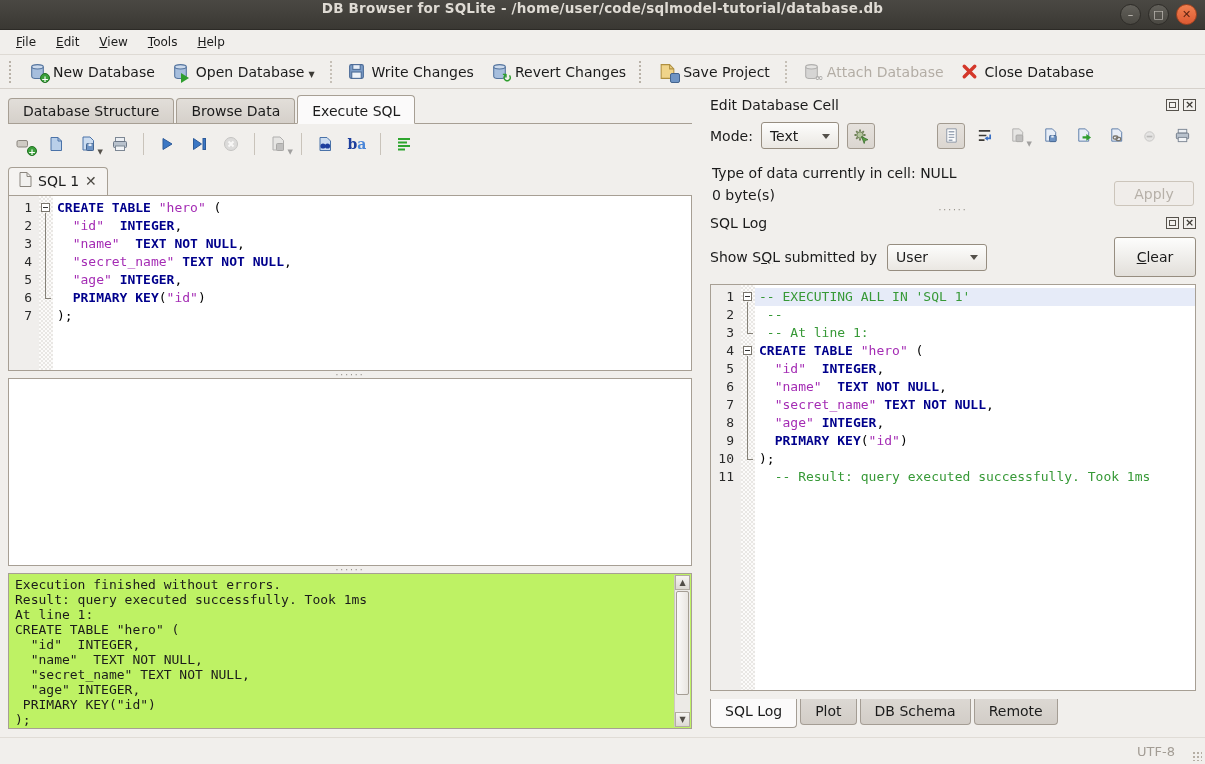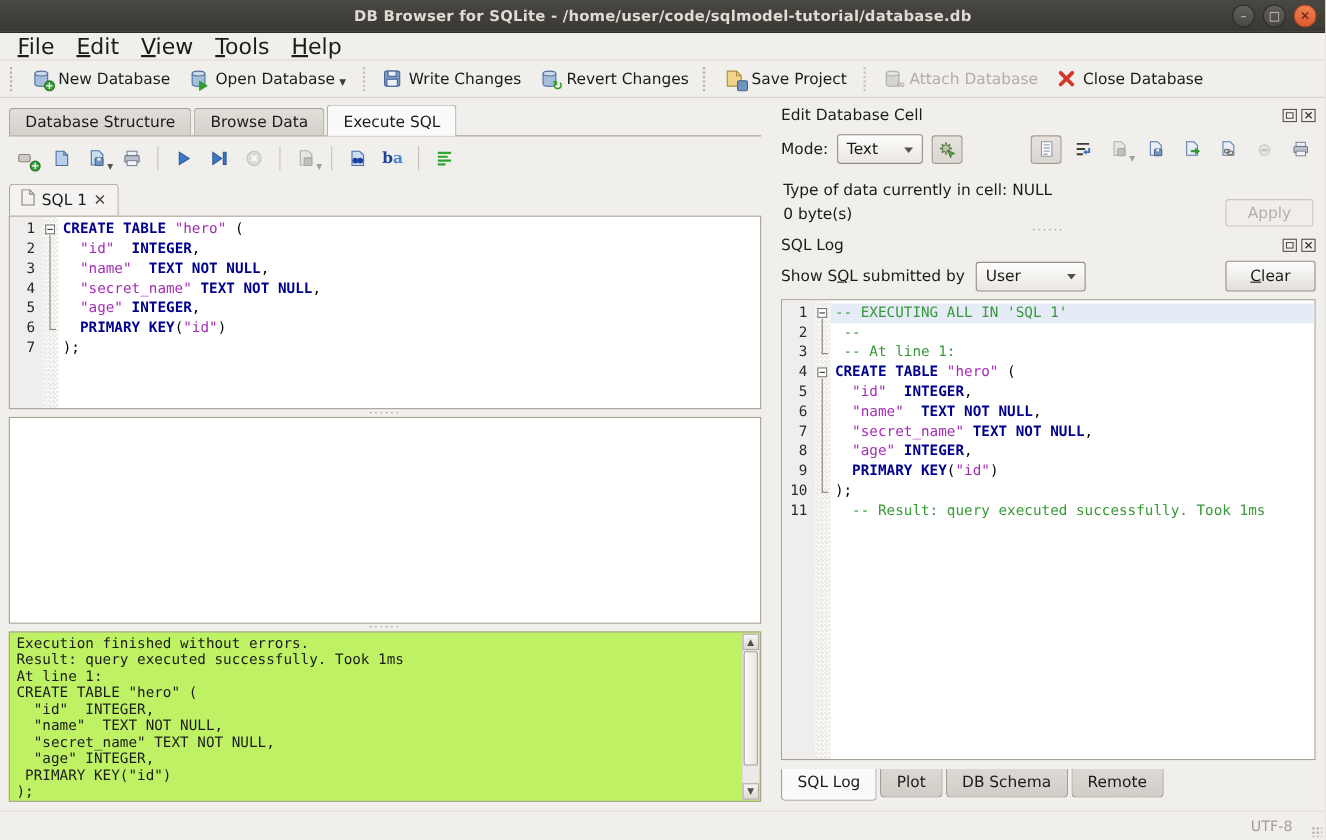--- a/index.html
+++ b/index.html
@@ -5,29 +5,29 @@
   :root{
     --bg:#f1efec; --bd:#a79f94; --bd-soft:#c3bcb2; --txt:#1b1b1b;
     --keyword:#00008c; --identifier:#a42cb4; --comment:#379937; --current-line:#e6ebf8;
     --gutter:#f0eeec; --disabled:#b3ada5;
   }
   *{box-sizing:border-box;margin:0;padding:0}
   body{font-family:"DejaVu Sans","Liberation Sans",sans-serif;color:var(--txt);background:#d8d4cf}
   #app{width:1205px;height:764px;display:flex;flex-direction:column;background:var(--bg);overflow:hidden}
 
   
-  .titlebar{height:30px;flex:none;background:linear-gradient(#4a4843,#3a3833);display:flex;align-items:center;position:relative;border-bottom:1px solid #2c2a26}
+  .titlebar{height:30px;flex:none;background:linear-gradient(#4a4843,#3a3833);display:flex;align-items:flex-start;position:relative;border-bottom:1px solid #2c2a26}
   .titlebar .title{flex:1;text-align:center;color:#dfdbd4;font-size:13.5px;font-weight:bold;letter-spacing:.2px}
   .winbtns{position:absolute;right:8px;top:4px;display:flex;gap:7px}
   .wbtn{width:21px;height:21px;border-radius:50%;background:linear-gradient(#62605a,#4a4842);border:1px solid #2e2c28;color:#cfcbc4;font-size:11px;line-height:19px;text-align:center;cursor:pointer}
   .wbtn.close{background:linear-gradient(#f08050,#dd5a33);color:#5e2312;border-color:#a5431f}
 
   
   .menubar{height:25px;flex:none;display:flex;align-items:center;padding-left:6px;background:var(--bg);border-bottom:1px solid #dedad4}
-  .menu-item{display:inline-block;padding:2px 10px;font-size:20px;cursor:pointer}
+  .menu-item{display:inline-block;padding:2px 10px;font-size:12px;cursor:pointer}
   .menu-item::first-letter{text-decoration:underline}
 
   
   .toolbar{height:34px;flex:none;display:flex;align-items:center;padding:0 4px;border-bottom:1px solid #d6d1cb}
   .handle{width:6px;height:22px;border-left:2px dotted #b9b2a8;margin:0 5px}
   .tsep{width:1px;height:22px;border-left:2px dotted #c6c0b7;margin:0 7px}
   .tb-btn{display:flex;align-items:center;gap:6px;padding:3px 8px;font-size:14px;cursor:pointer;border-radius:3px}
   .tb-btn.disabled{color:var(--disabled);cursor:default}
   .tb-btn.disabled .icw{filter:grayscale(1) opacity(.5)}
   .icw{width:19px;height:19px;position:relative;display:inline-block;flex:none}
@@ -101,21 +101,21 @@
   .dockhead{display:flex;align-items:center;height:20px;flex:none}
   .dockhead .dtitle{flex:1;font-size:14px}
   .ph-btn{width:13px;height:12px;border:1px solid #56524c;background:#f2f0ed;position:relative;margin-left:4px;cursor:pointer;flex:none}
   .ph-btn.float::after{content:'';position:absolute;inset:2px;border:1px solid #56524c}
   .ph-btn.closep::after{content:'×';position:absolute;left:0;right:0;top:-2px;text-align:center;font-size:11px;font-weight:bold;color:#3e3b36}
 
   .moderow{display:flex;align-items:center;margin:7px 0 0;flex:none}
   .lbl{font-size:14px}
   .combo{display:flex;align-items:center;height:27px;border:1px solid #968d80;border-radius:3px;background:linear-gradient(#fdfdfc,#eae7e2);padding:0 8px;font-size:14px;cursor:pointer;gap:8px}
   .combo .arr{width:0;height:0;border:4px solid transparent;border-top:5px solid #54504a;margin-top:5px}
-  .btn{height:28px;border:1px solid #968d80;border-radius:3px;background:linear-gradient(#fdfdfc,#e2dfda);padding:0 18px;font-size:14px;cursor:pointer;display:flex;align-items:center}
+  .btn{height:40px;border:1px solid #968d80;border-radius:3px;background:linear-gradient(#fdfdfc,#e2dfda);padding:0 18px;font-size:14px;cursor:pointer;display:flex;align-items:center}
   .btn span{display:inline-block}
   .btn span::first-letter{text-decoration:underline}
   .btn.disabled{background:#f0edea;border-color:#ccc5bb;color:#b6b0a8;cursor:default}
   .tool.framed{border:1px solid #a29a8f;background:linear-gradient(#e6e2dd,#dbd6d0)}
 
   .cellbox{height:68px;flex:none;margin:11px 2px 0 15px;border:1px solid #b0a99e;background:#fff;display:flex}
   .cellgut{width:52px;flex:none;background:#edeae5;border-right:1px solid #e2ded8}
   .cellval{position:absolute;font-size:13.5px;padding:3px 0 0 5px}
   .inforow{display:flex;margin:13px 2px 0 2px;flex:none}
   .infocol{flex:1;font-size:14px;line-height:22px}

